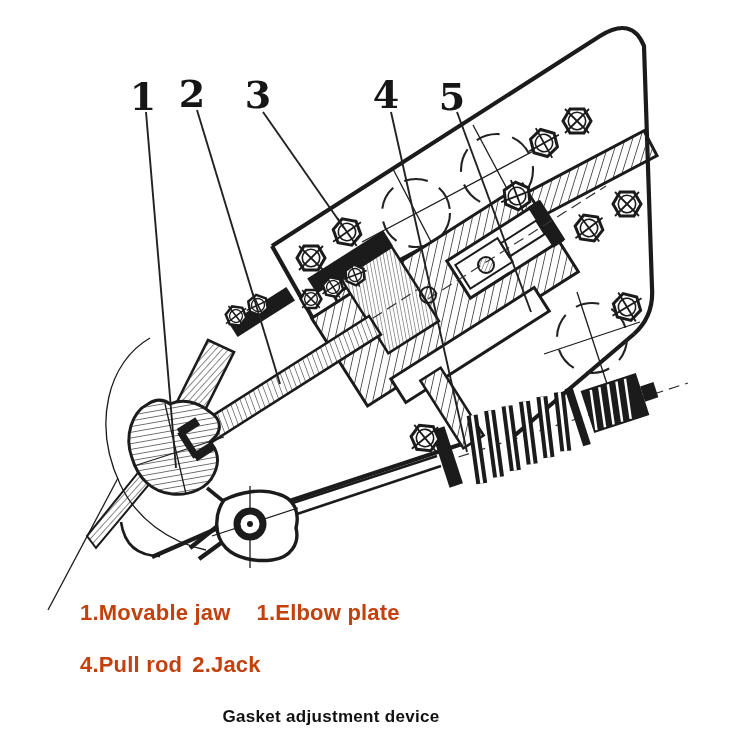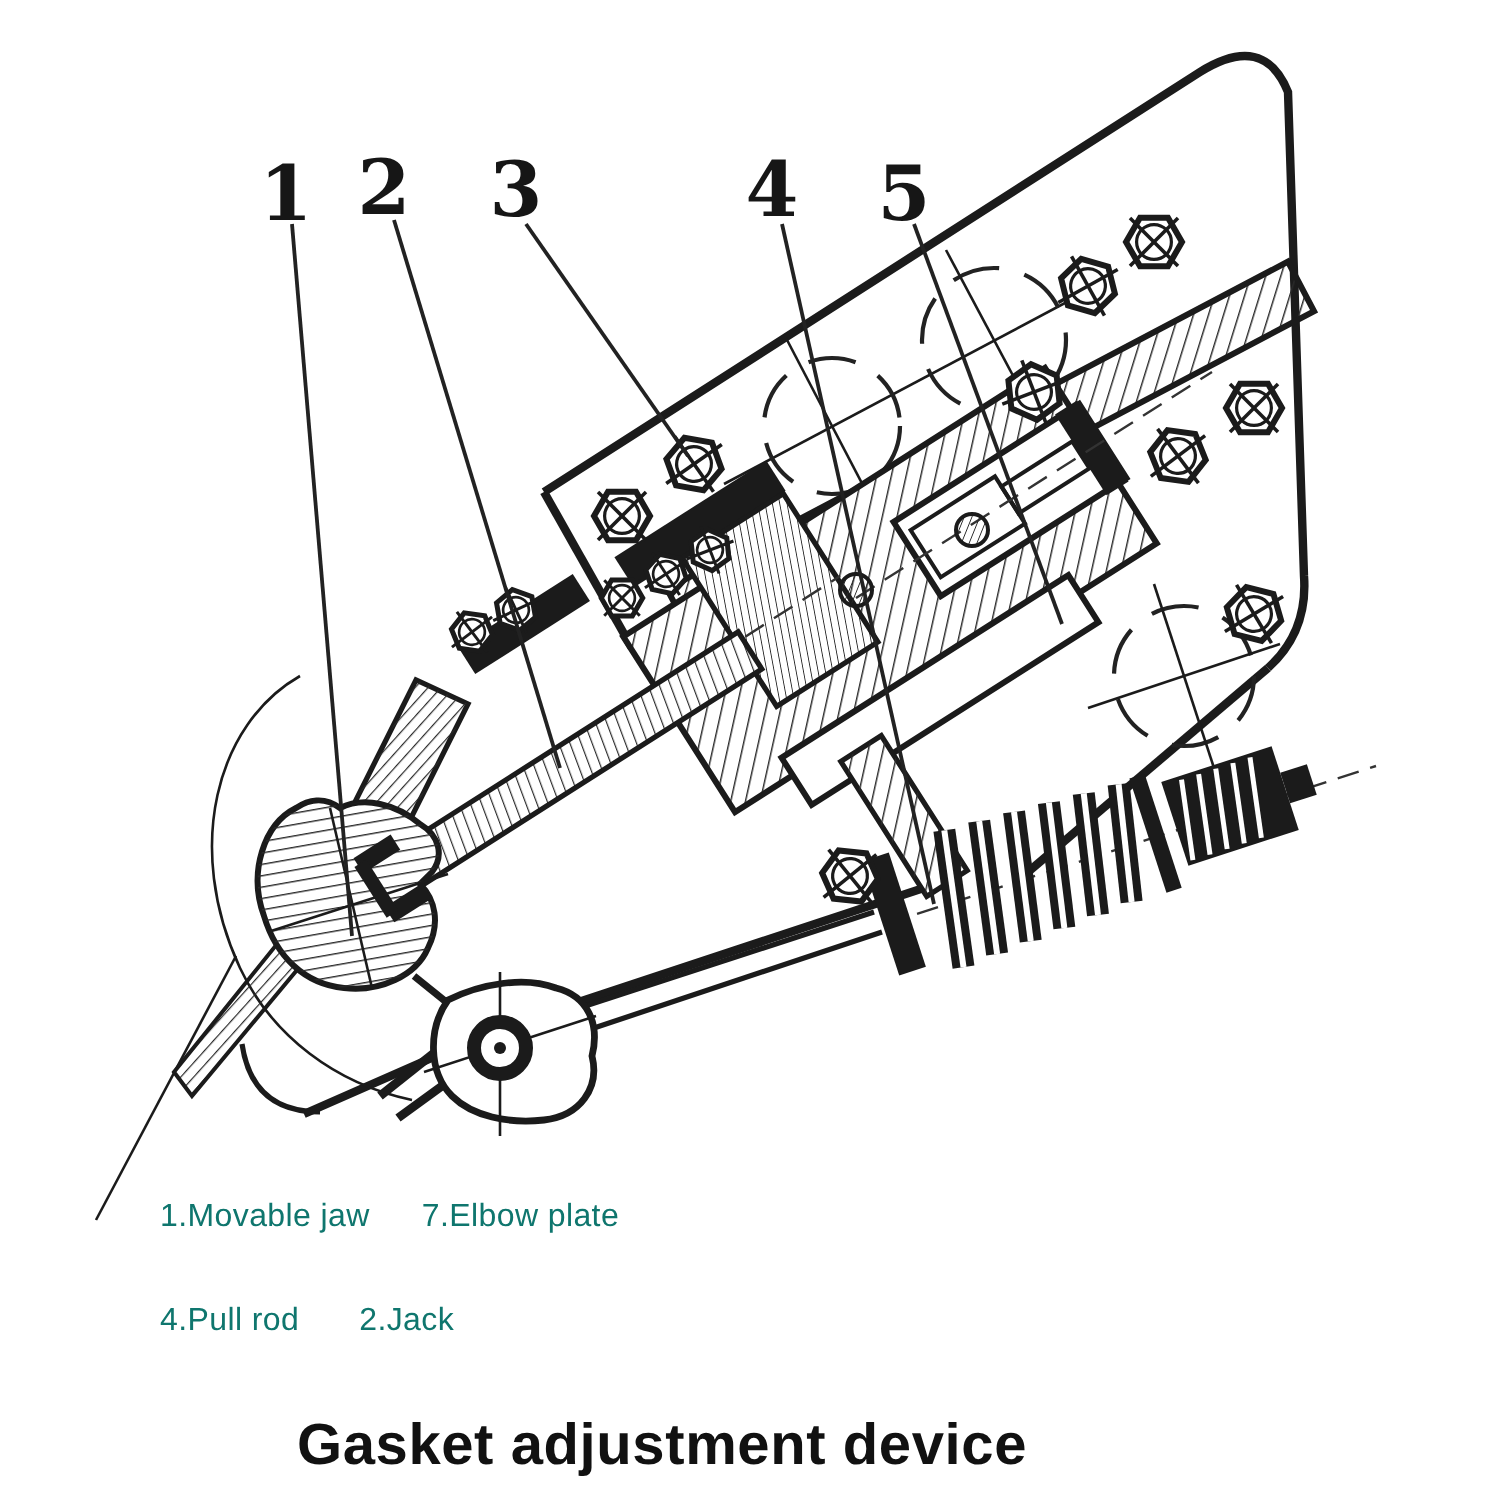--- a/index.html
+++ b/index.html
@@ -1,24 +1,24 @@
 <!DOCTYPE html>
 <html><head>
 <meta charset="utf-8">
 <style>
   html,body{margin:0;padding:0;background:#ffffff;}
   .stage{position:relative;width:750px;height:750px;background:#ffffff;overflow:hidden;
          font-family:"Liberation Sans","DejaVu Sans",sans-serif;}
   .fig{position:absolute;left:0;top:0;}
   .caption-row{position:absolute;display:flex;white-space:pre;
-               font-weight:normal;font-size:16px;color:#0f766e;letter-spacing:0.2px;}
+               font-weight:bold;font-size:22px;color:#c2410c;letter-spacing:0.2px;}
   .cap-row1{left:80px;top:600px;gap:26px;}
-  .cap-row2{left:80px;top:652px;gap:30px;}
+  .cap-row2{left:80px;top:652px;gap:10px;}
   .fig-title{position:absolute;left:0;top:707px;width:662px;text-align:center;
-             font-weight:bold;font-size:29px;color:#111;letter-spacing:0.3px;}
+             font-weight:bold;font-size:17px;color:#111;letter-spacing:0.3px;}
   .callout-num{font-family:"DejaVu Serif","Liberation Serif",serif;
                font-weight:700;font-size:38px;fill:#161616;}
   svg .ln{stroke:#1b1b1b;fill:none;}
   svg .thick{stroke-width:4.2;}
   svg .med{stroke-width:2.6;}
   svg .thin{stroke-width:1.3;}
   svg .leader{stroke:#222;stroke-width:1.9;fill:none;}
   svg .blackfill{fill:#1b1b1b;stroke:none;}
   svg .whitefill{fill:#ffffff;}
   svg .dash{stroke-dasharray:11 6;stroke-width:1.2;stroke:#333;fill:none;}
@@ -285,21 +285,21 @@
     <text class="callout-num" x="386" y="108" text-anchor="middle">4</text>
   </g>
   <g>
     <line class="leader" x1="457" y1="112" x2="531" y2="312"></line>
     <text class="callout-num" x="452" y="110" text-anchor="middle">5</text>
   </g>
 </svg>
 
 <div class="caption-row cap-row1">
   <span>1.Movable jaw</span>
-  <span>7.Elbow plate</span>
+  <span>1.Elbow plate</span>
 </div>
 <div class="caption-row cap-row2">
   <span>4.Pull rod</span>
   <span>2.Jack</span>
 </div>
 <div class="fig-title">Gasket adjustment device</div>
 
 </div>
 
 </body></html>

